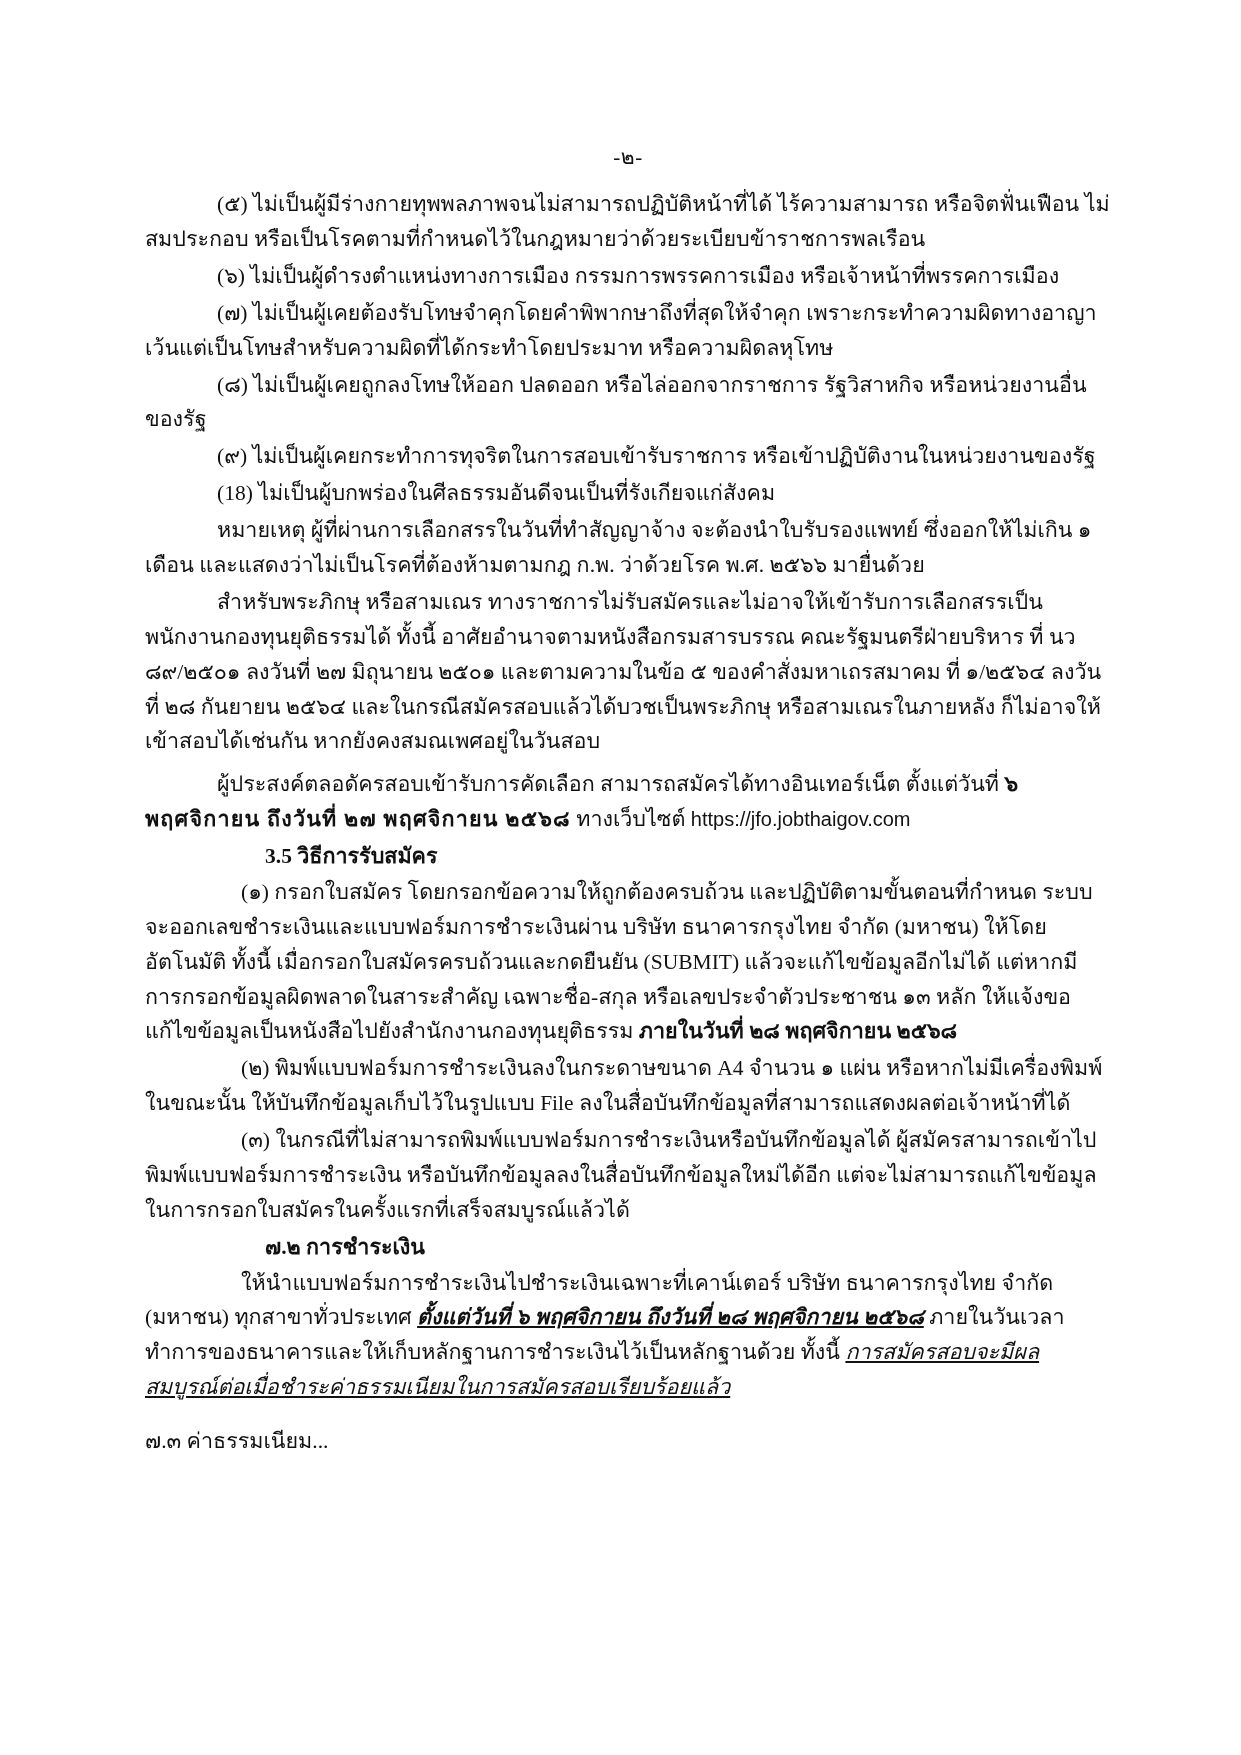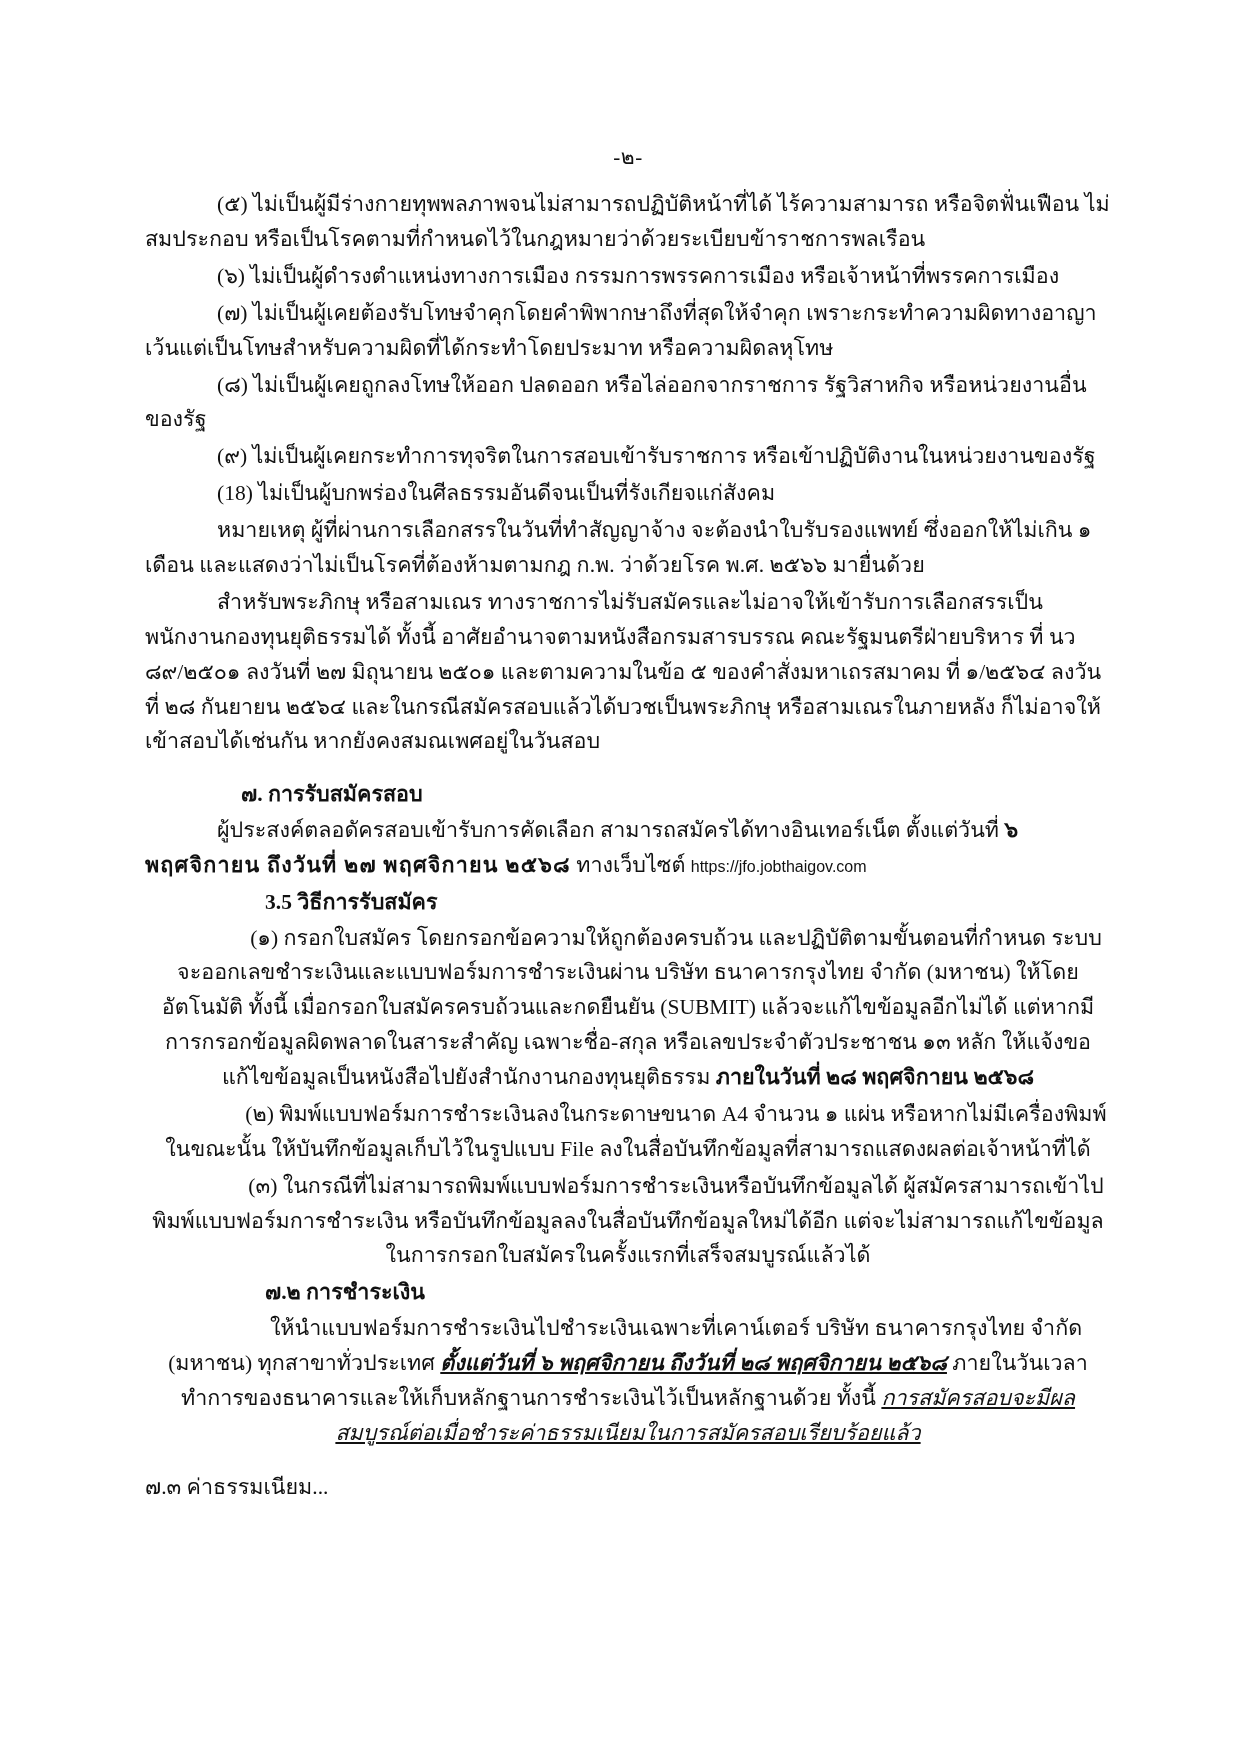--- a/index.html
+++ b/index.html
@@ -33,36 +33,35 @@
   }
   p {
     margin: 0 0 0.10em 0;
     text-indent: 0;
   }
   p.indent {
     text-indent: 72px;
   }
   p.indent-lg {
     text-indent: 96px;
-    text-align: center;
   }
   .section-head {
     text-indent: 96px;
     margin-top: 0.45em;
     margin-bottom: 0.05em;
   }
   .sub-head {
     text-indent: 120px;
     margin-top: 0.10em;
     margin-bottom: 0.05em;
   }
   .b { font-weight: bold; }
   .u { text-decoration: underline; font-style: italic; }
   .spaced { letter-spacing: 1.2px; }
-  .link { font-family: "Liberation Sans", sans-serif; font-size: 16px; }
+  .link { font-family: "Liberation Sans", sans-serif; font-size: 20px; }
   .closing {
     text-align: left;
     margin-top: 0.9em;
     padding-right: 80px;
   }
   .blockgap { height: 6px; }
 </style>
 </head>
 <body>
 
@@ -76,21 +75,20 @@
     <p class="indent">(๖) ไม่เป็นผู้ดำรงตำแหน่งทางการเมือง กรรมการพรรคการเมือง หรือเจ้าหน้าที่พรรคการเมือง</p>
     <p class="indent">(๗) ไม่เป็นผู้เคยต้องรับโทษจำคุกโดยคำพิพากษาถึงที่สุดให้จำคุก เพราะกระทำความผิดทางอาญา เว้นแต่เป็นโทษสำหรับความผิดที่ได้กระทำโดยประมาท หรือความผิดลหุโทษ</p>
     <p class="indent">(๘) ไม่เป็นผู้เคยถูกลงโทษให้ออก ปลดออก หรือไล่ออกจากราชการ รัฐวิสาหกิจ หรือหน่วยงานอื่นของรัฐ</p>
     <p class="indent">(๙) ไม่เป็นผู้เคยกระทำการทุจริตในการสอบเข้ารับราชการ หรือเข้าปฏิบัติงานในหน่วยงานของรัฐ</p>
     <p class="indent">(18) ไม่เป็นผู้บกพร่องในศีลธรรมอันดีจนเป็นที่รังเกียจแก่สังคม</p>
     <p class="indent">หมายเหตุ ผู้ที่ผ่านการเลือกสรรในวันที่ทำสัญญาจ้าง จะต้องนำใบรับรองแพทย์ ซึ่งออกให้ไม่เกิน ๑ เดือน และแสดงว่าไม่เป็นโรคที่ต้องห้ามตามกฎ ก.พ. ว่าด้วยโรค พ.ศ. ๒๕๖๖ มายื่นด้วย</p>
     <p class="indent">สำหรับพระภิกษุ หรือสามเณร ทางราชการไม่รับสมัครและไม่อาจให้เข้ารับการเลือกสรรเป็นพนักงานกองทุนยุติธรรมได้ ทั้งนี้ อาศัยอำนาจตามหนังสือกรมสารบรรณ คณะรัฐมนตรีฝ่ายบริหาร ที่ นว ๘๙/๒๕๐๑ ลงวันที่ ๒๗ มิถุนายน ๒๕๐๑ และตามความในข้อ ๕ ของคำสั่งมหาเถรสมาคม ที่ ๑/๒๕๖๔ ลงวันที่ ๒๘ กันยายน ๒๕๖๔ และในกรณีสมัครสอบแล้วได้บวชเป็นพระภิกษุ หรือสามเณรในภายหลัง ก็ไม่อาจให้เข้าสอบได้เช่นกัน หากยังคงสมณเพศอยู่ในวันสอบ</p>
 
     <div class="blockgap"></div>
 
-    <p class="section-head b">๗. การรับสมัครสอบ</p>
 
     <p class="indent"><span>ผู้ประสงค์ตลอดัครสอบเข้ารับการคัดเลือก สามารถสมัครได้ทางอินเทอร์เน็ต ตั้งแต่วันที่ </span><span class="b spaced">๖ พฤศจิกายน ถึงวันที่ ๒๗ พฤศจิกายน ๒๕๖๘</span><span> ทางเว็บไซต์ </span><span class="link">https://jfo.jobthaigov.com</span></p>
 
 
     <p class="sub-head b">3.5 วิธีการรับสมัคร</p>
 
     <p class="indent-lg"><span>(๑) กรอกใบสมัคร โดยกรอกข้อความให้ถูกต้องครบถ้วน และปฏิบัติตามขั้นตอนที่กำหนด ระบบจะออกเลขชำระเงินและแบบฟอร์มการชำระเงินผ่าน บริษัท ธนาคารกรุงไทย จำกัด (มหาชน) ให้โดยอัตโนมัติ ทั้งนี้ เมื่อกรอกใบสมัครครบถ้วนและกดยืนยัน (SUBMIT) แล้วจะแก้ไขข้อมูลอีกไม่ได้ แต่หากมีการกรอกข้อมูลผิดพลาดในสาระสำคัญ เฉพาะชื่อ-สกุล หรือเลขประจำตัวประชาชน ๑๓ หลัก ให้แจ้งขอแก้ไขข้อมูลเป็นหนังสือไปยังสำนักงานกองทุนยุติธรรม </span><span class="b">ภายในวันที่ ๒๘ พฤศจิกายน ๒๕๖๘</span></p>
 
     <p class="indent-lg">(๒) พิมพ์แบบฟอร์มการชำระเงินลงในกระดาษขนาด A4 จำนวน ๑ แผ่น หรือหากไม่มีเครื่องพิมพ์ในขณะนั้น ให้บันทึกข้อมูลเก็บไว้ในรูปแบบ File ลงในสื่อบันทึกข้อมูลที่สามารถแสดงผลต่อเจ้าหน้าที่ได้</p>
 

